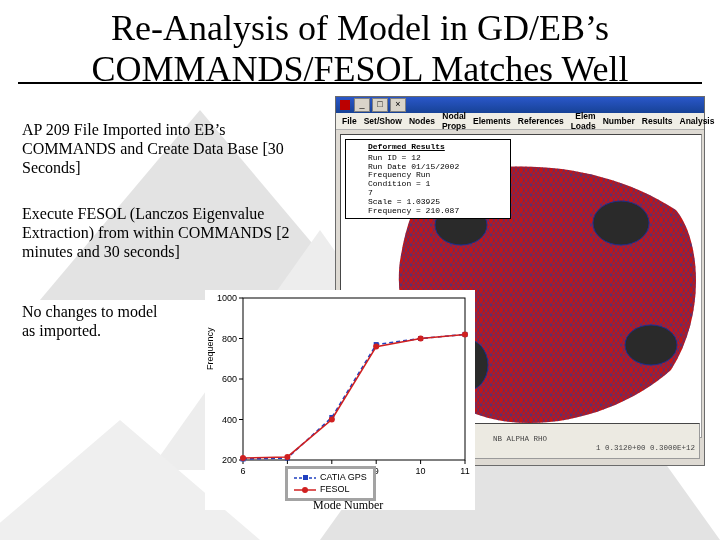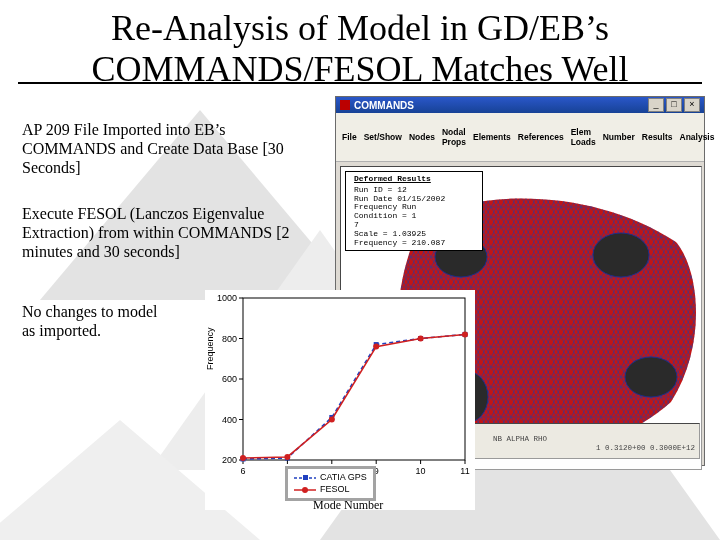--- a/index.html
+++ b/index.html
@@ -80,39 +80,40 @@
     font-size: 9px; line-height: 10px; text-align: center;
     color: #000;
   }
   .menubar {
     height: 16px;
     background: #f0eee6;
     border-bottom: 1px solid #b0b0b0;
     display: flex;
     align-items: center;
     gap: 7px;
-    padding: 16px 6px;
+    padding: 0 6px;
     font-size: 8.5px;
     font-weight: bold;
+    text-align: right;
   }
   .app-canvas {
     position: relative;
     left: 4px; top: 4px;
     width: 360px; height: 302px;
     background: #fff;
     border: 1px inset #9a9a9a;
     overflow: hidden;
   }
   .infobox {
     position: absolute;
     left: 4px; top: 4px;
     width: 120px;
     border: 1px solid #000;
     background: #fff;
-    padding: 3px 8px;
+    padding: 3px 22px;
     font-family: "Courier New", monospace;
     font-size: 8px;
     line-height: 1.1;
   }
   .infobox .ib-title { font-weight: bold; text-decoration: underline; margin-bottom: 2px; }
   .mesh-svg { position: absolute; left: 30px; top: 20px; }
   .statusbar {
     position: absolute;
     left: 4px; bottom: 6px;
     width: 360px; height: 36px;
@@ -180,21 +181,20 @@
   <div class="hr"></div>
 
   <div class="body-text p1">AP 209 File Imported into EB’s COMMANDS and Create Data Base [30 Seconds]</div>
   <div class="body-text p2">Execute FESOL (Lanczos Eigenvalue Extraction) from within COMMANDS [2 minutes and 30 seconds]</div>
   <div class="body-text p3" style="white-space:pre-line">No changes to model
  as imported.</div>
 
   <div class="app">
     <div class="titlebar">
       <span class="t-icon"></span>
-      <span class="t-title">COMMANDS</span>
       <div class="winbtns">
         <div class="winbtn">_</div>
         <div class="winbtn">□</div>
         <div class="winbtn">×</div>
       </div>
     </div>
     <div class="menubar">
       <span>File</span>
       <span>Set/Show</span>
       <span>Nodes</span>

